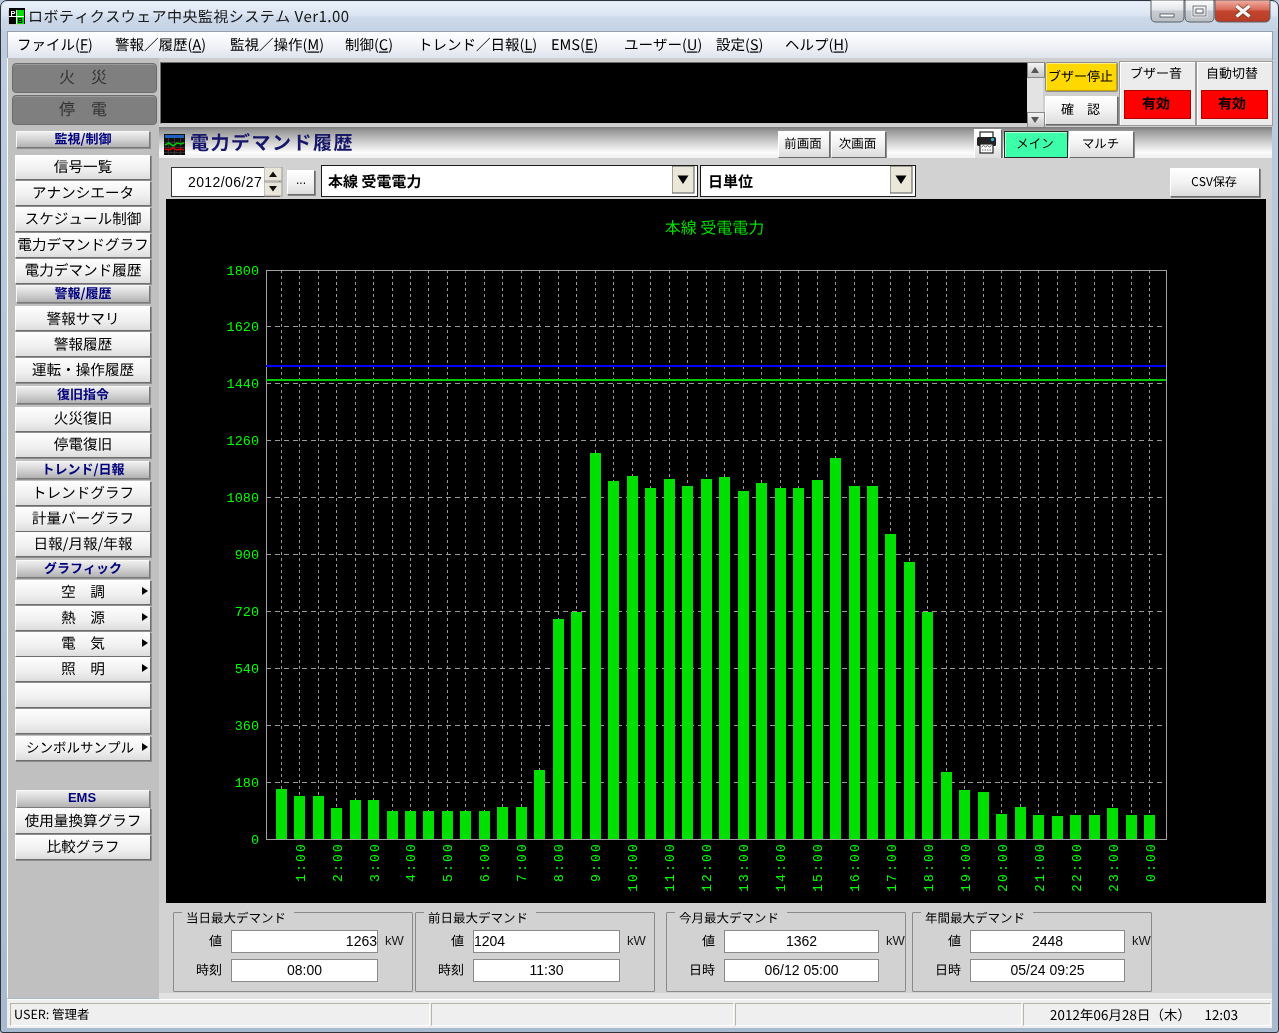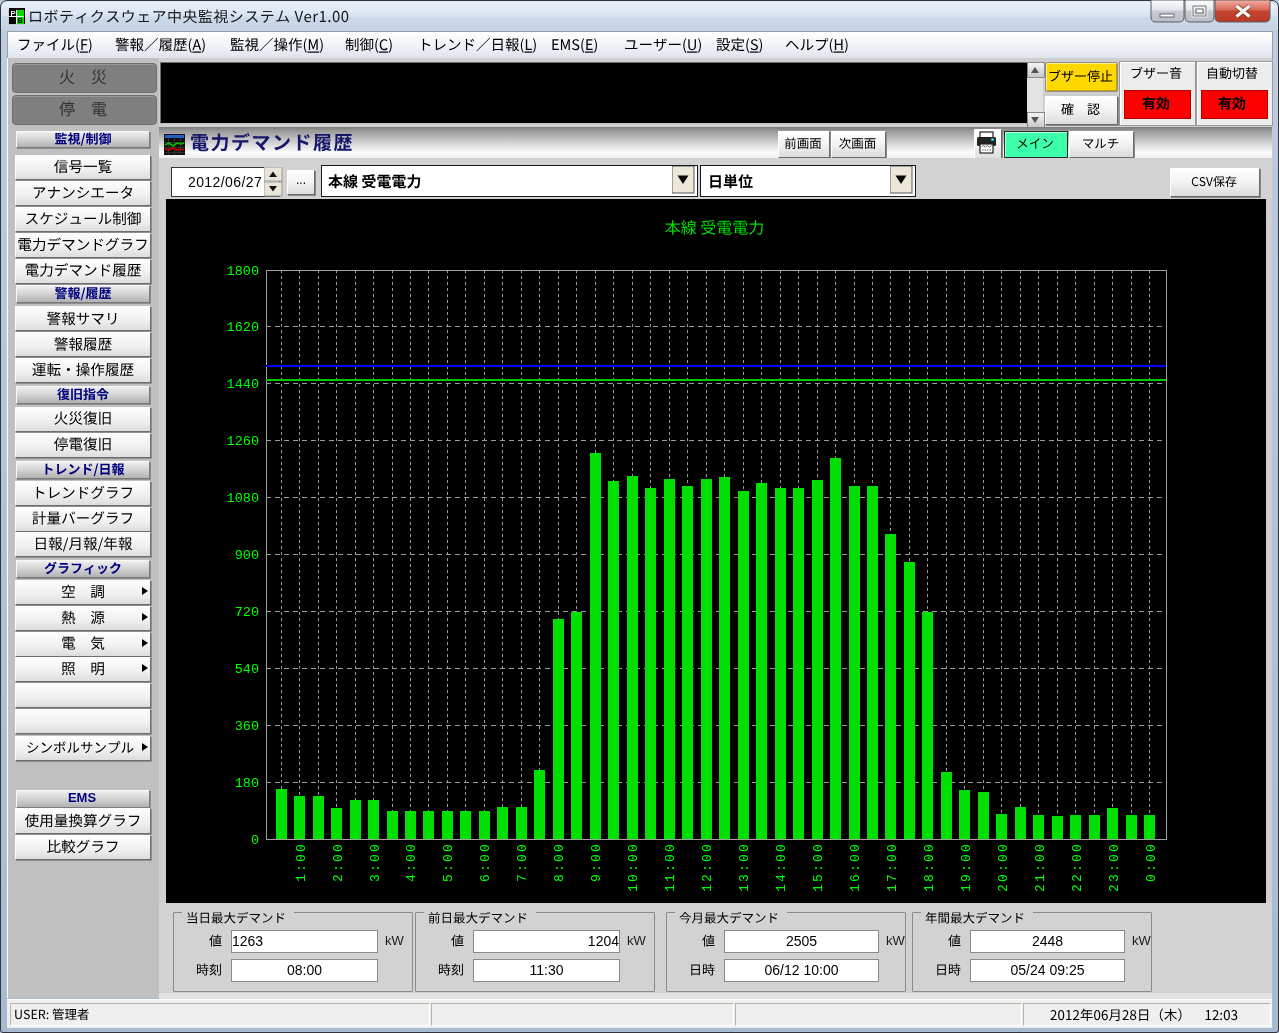--- a/index.html
+++ b/index.html
@@ -197,32 +197,32 @@
       <text text-anchor="end" transform="translate(840.8 643.0) rotate(-90)">20:00</text>
       <text text-anchor="end" transform="translate(877.8 643.0) rotate(-90)">21:00</text>
       <text text-anchor="end" transform="translate(914.7 643.0) rotate(-90)">22:00</text>
       <text text-anchor="end" transform="translate(951.7 643.0) rotate(-90)">23:00</text>
       <text text-anchor="end" transform="translate(988.6 643.0) rotate(-90)">0:00</text>
     </g>
   </svg>
 <div class="abs" style="left:159px;top:903px;width:1113px;height:96px;background:#d2d2d2"></div>
 <div class="abs" style="left:173px;top:912px;width:238px;height:78px;border:1px solid #8a8a8a;border-radius:1px"></div>
 <div class="abs" style="left:182px;top:906px;width:112px;height:12px;background:#d2d2d2"></div>
-<div class="abs" style="left:231px;top:930px;width:145px;height:21px;background:#fff;border:1px solid #8a8a8a;text-align:left;line-height:21px;font-size:14px;color:#000">1263</div>
+<div class="abs" style="left:231px;top:930px;width:145px;height:21px;background:#fff;border:1px solid #8a8a8a;text-align:right;line-height:21px;font-size:14px;color:#000">1263</div>
 <div class="abs" style="left:231px;top:959px;width:145px;height:21px;background:#fff;border:1px solid #8a8a8a;text-align:center;line-height:21px;font-size:14px;color:#000">08:00</div>
 <div class="abs" style="left:385px;top:930px;width:30px;height:21px;line-height:21px;font-size:13px;color:#1a1a1a">kW</div>
 <div class="abs" style="left:415px;top:912px;width:238px;height:78px;border:1px solid #8a8a8a;border-radius:1px"></div>
 <div class="abs" style="left:424px;top:906px;width:112px;height:12px;background:#d2d2d2"></div>
-<div class="abs" style="left:473px;top:930px;width:145px;height:21px;background:#fff;border:1px solid #8a8a8a;text-align:right;line-height:21px;font-size:14px;color:#000">1204</div>
+<div class="abs" style="left:473px;top:930px;width:145px;height:21px;background:#fff;border:1px solid #8a8a8a;text-align:left;line-height:21px;font-size:14px;color:#000">1204</div>
 <div class="abs" style="left:473px;top:959px;width:145px;height:21px;background:#fff;border:1px solid #8a8a8a;text-align:center;line-height:21px;font-size:14px;color:#000">11:30</div>
 <div class="abs" style="left:627px;top:930px;width:30px;height:21px;line-height:21px;font-size:13px;color:#1a1a1a">kW</div>
 <div class="abs" style="left:666px;top:912px;width:238px;height:78px;border:1px solid #8a8a8a;border-radius:1px"></div>
 <div class="abs" style="left:675px;top:906px;width:112px;height:12px;background:#d2d2d2"></div>
-<div class="abs" style="left:724px;top:930px;width:153px;height:21px;background:#fff;border:1px solid #8a8a8a;text-align:center;line-height:21px;font-size:14px;color:#000">2505</div>
-<div class="abs" style="left:724px;top:959px;width:153px;height:21px;background:#fff;border:1px solid #8a8a8a;text-align:center;line-height:21px;font-size:14px;color:#000">06/12 10:00</div>
+<div class="abs" style="left:724px;top:930px;width:153px;height:21px;background:#fff;border:1px solid #8a8a8a;text-align:center;line-height:21px;font-size:14px;color:#000">1362</div>
+<div class="abs" style="left:724px;top:959px;width:153px;height:21px;background:#fff;border:1px solid #8a8a8a;text-align:center;line-height:21px;font-size:14px;color:#000">06/12 05:00</div>
 <div class="abs" style="left:886px;top:930px;width:30px;height:21px;line-height:21px;font-size:13px;color:#1a1a1a">kW</div>
 <div class="abs" style="left:912px;top:912px;width:238px;height:78px;border:1px solid #8a8a8a;border-radius:1px"></div>
 <div class="abs" style="left:921px;top:906px;width:112px;height:12px;background:#d2d2d2"></div>
 <div class="abs" style="left:970px;top:930px;width:153px;height:21px;background:#fff;border:1px solid #8a8a8a;text-align:center;line-height:21px;font-size:14px;color:#000">2448</div>
 <div class="abs" style="left:970px;top:959px;width:153px;height:21px;background:#fff;border:1px solid #8a8a8a;text-align:center;line-height:21px;font-size:14px;color:#000">05/24 09:25</div>
 <div class="abs" style="left:1132px;top:930px;width:30px;height:21px;line-height:21px;font-size:13px;color:#1a1a1a">kW</div>
 <div class="abs" style="left:159px;top:993px;width:1113px;height:6px;background:#e2e2e2"></div>
 <div class="abs" style="left:7px;top:999px;width:1265px;height:28px;background:#efefef;border-top:1px solid #fff"></div>
 <div class="abs" style="left:10px;top:1003px;width:418px;height:21px;border:1px solid #b5b5a8;border-bottom-color:#fff;border-right-color:#fff"></div>
 <div class="abs" style="left:431px;top:1003px;width:301px;height:21px;border:1px solid #b5b5a8;border-bottom-color:#fff;border-right-color:#fff"></div>

